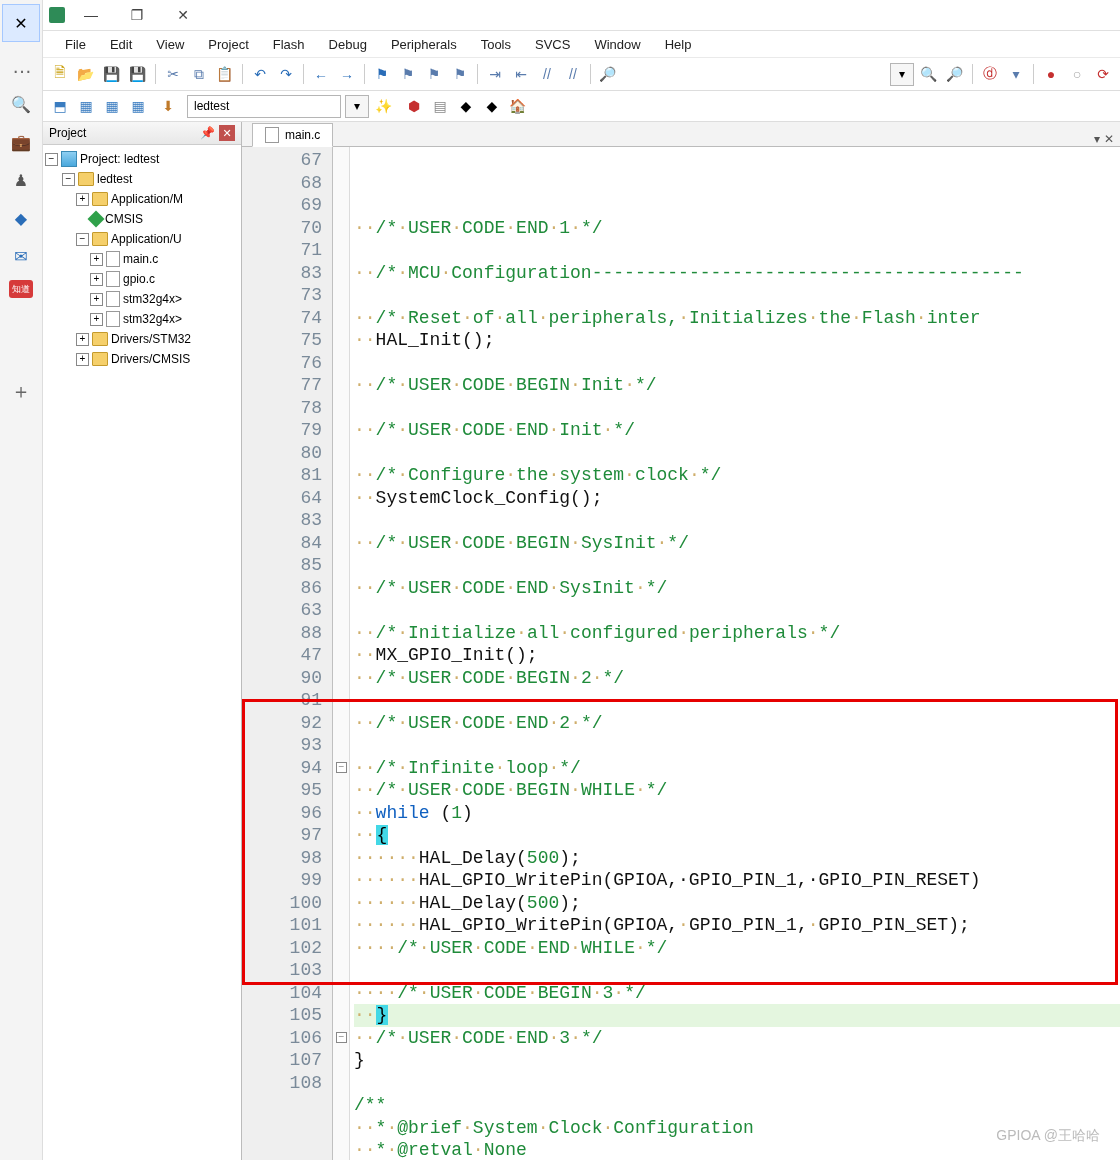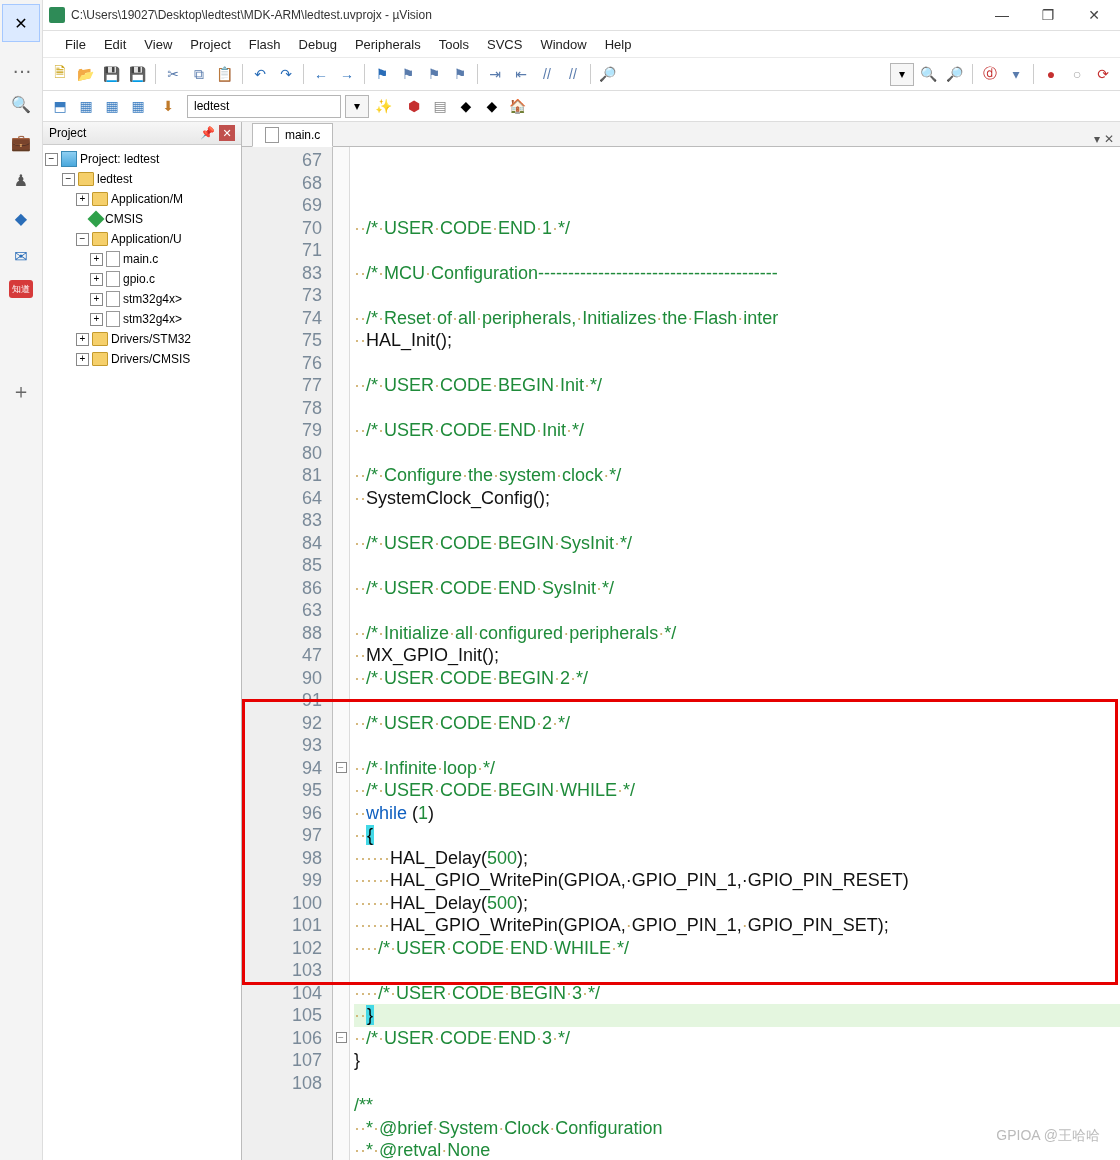--- a/index.html
+++ b/index.html
@@ -8,21 +8,21 @@
   .leftbar .sq{width:28px;height:28px;display:flex;align-items:center;justify-content:center;font-size:16px;color:#555}
   .leftbar .close{width:36px;height:36px;background:#dceaff;border:1px solid #a5c8ff;display:flex;align-items:center;justify-content:center;font-size:16px}
   .leftbar .plus{font-size:20px;color:#666;margin-top:30px}
   .leftbar .dots{font-size:20px;color:#666;letter-spacing:-2px}
   .leftbar .red{background:#d63a3a;color:#fff;font-size:9px;border-radius:3px;width:24px;height:18px;line-height:18px;text-align:center}
   .app{flex:1;display:flex;flex-direction:column;height:100%}
   .titlebar{height:30px;display:flex;align-items:center;padding:0 6px;gap:6px;border-bottom:1px solid #e0e0e0}
   .titlebar .icon{width:16px;height:16px;background:#2e8b57;border-radius:2px}
   .titlebar .ttl{flex:1;font-size:12px;color:#333}
   .titlebar .wbtn{width:40px;height:28px;display:flex;align-items:center;justify-content:center;color:#444;font-size:14px}
-  .menubar{height:26px;display:flex;align-items:center;gap:18px;padding:0 10px 0 22px;font-size:13px;border-bottom:1px solid #eaeaea}
+  .menubar{height:26px;display:flex;align-items:center;gap:24px;padding:0 10px 0 22px;font-size:13px;border-bottom:1px solid #eaeaea}
   .menubar span{color:#222}
   .toolbar{height:32px;display:flex;align-items:center;gap:4px;padding:0 6px;border-bottom:1px solid #ddd}
   .toolbar .ic{width:22px;height:22px;display:flex;align-items:center;justify-content:center;font-size:14px;color:#5a7cad}
   .toolbar .sep{width:1px;height:20px;background:#ccc;margin:0 2px}
   .toolbar .gold{color:#c79a00}
   .toolbar .red{color:#c53030}
   .toolbar .blu{color:#2a6db8}
   .toolbar2{height:30px;display:flex;align-items:center;gap:4px;padding:0 6px;border-bottom:1px solid #ddd}
   .toolbar2 .ic{width:22px;height:22px;display:flex;align-items:center;justify-content:center;font-size:14px}
   .target{border:1px solid #b5b5b5;padding:1px 6px;font-size:12px;width:140px;height:19px;display:flex;align-items:center;background:#fff}
@@ -38,21 +38,21 @@
   .tn .sp{display:inline-block}
   .ico-fldr{width:14px;height:12px;background:#f5cf6a;border:1px solid #c49a2c;border-radius:1px}
   .ico-file{width:12px;height:14px;background:#fff;border:1px solid #999;position:relative}
   .ico-grn{width:12px;height:12px;background:#2fa14a;transform:rotate(45deg)}
   .ico-prj{width:14px;height:14px;background:linear-gradient(#8ecff2,#4aa8dc);border:1px solid #3a8ab5}
   .editwrap{flex:1;display:flex;flex-direction:column;overflow:hidden}
   .tabbar{height:24px;display:flex;align-items:flex-end;background:#f3f3f3;border-bottom:1px solid #bbb;padding-left:10px}
   .tab{display:flex;align-items:center;gap:6px;padding:3px 12px;border:1px solid #bbb;border-bottom:1px solid #fff;background:#fff;font-size:12px;position:relative;top:1px}
   .tab .fi{width:12px;height:14px;background:#fff;border:1px solid #999}
   .tabbar .right{margin-left:auto;display:flex;gap:4px;padding:0 6px;color:#555}
-  .editor{flex:1;display:flex;position:relative;overflow:hidden;font-family:Liberation Sans, sans-serif;font-size:18px;line-height:22.5px}
+  .editor{flex:1;display:flex;position:relative;overflow:hidden;font-family:Liberation Mono, monospace;font-size:18px;line-height:22.5px}
   .gut{width:90px;background:#efefef;border-right:1px solid #c0c0c0;text-align:right;color:#7a8a99;padding-top:2px}
   .gut div{padding-right:10px;height:22.5px}
   .fold{width:16px;background:#fafafa;border-right:1px solid #dcdcdc;padding-top:2px}
   .fold div{height:22.5px;display:flex;align-items:center;justify-content:center;color:#888;font-size:11px}
   .fold .bx{width:9px;height:9px;border:1px solid #888;background:#fff;line-height:9px;text-align:center;font-size:10px}
   .code{flex:1;padding:2px 0 0 4px;white-space:pre;color:#111;position:relative}
   .code .ln{height:22.5px}
   .cmt{color:#1f8b3a}
   .kw{color:#1060c0}
   .num{color:#1f8b3a}
@@ -76,21 +76,20 @@
   <div class="sq" style="color:#2a6db8">✉</div>
   <div class="red">知道</div>
   <div style="height:30px"></div>
   <div class="plus">＋</div>
 </div>
 
 <div class="app">
 
   <div class="titlebar">
     <div class="icon"></div>
-    <div class="ttl">C:\Users\19027\Desktop\ledtest\MDK-ARM\ledtest.uvprojx - µVision</div>
     <div class="wbtn">—</div>
     <div class="wbtn">❐</div>
     <div class="wbtn">✕</div>
   </div>
 
   <div class="menubar" id="menubar">
       <span>File</span>
       <span>Edit</span>
       <span>View</span>
       <span>Project</span>

